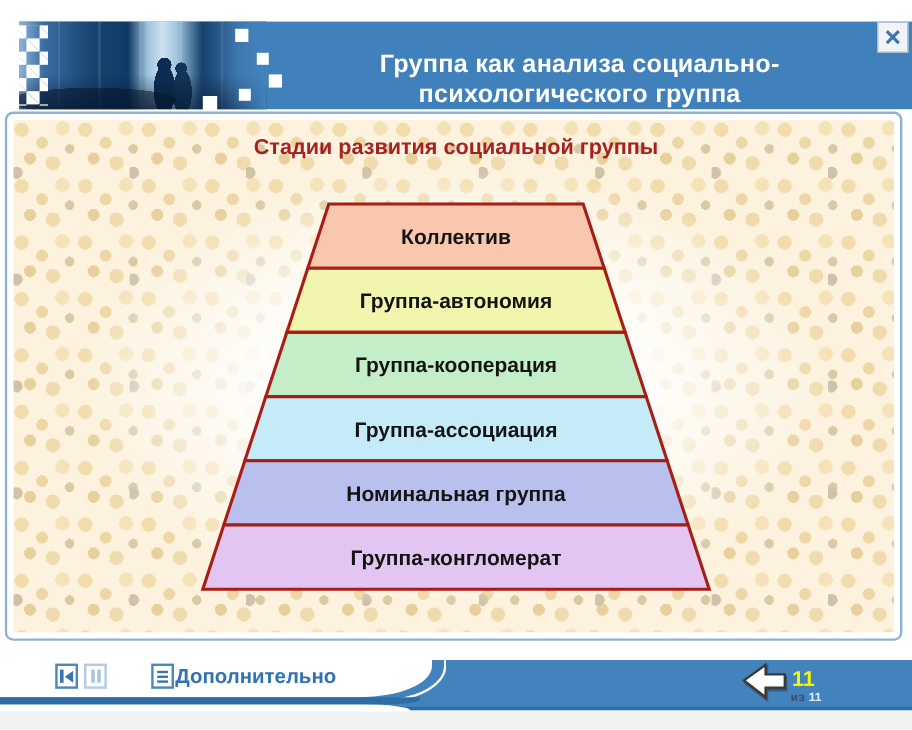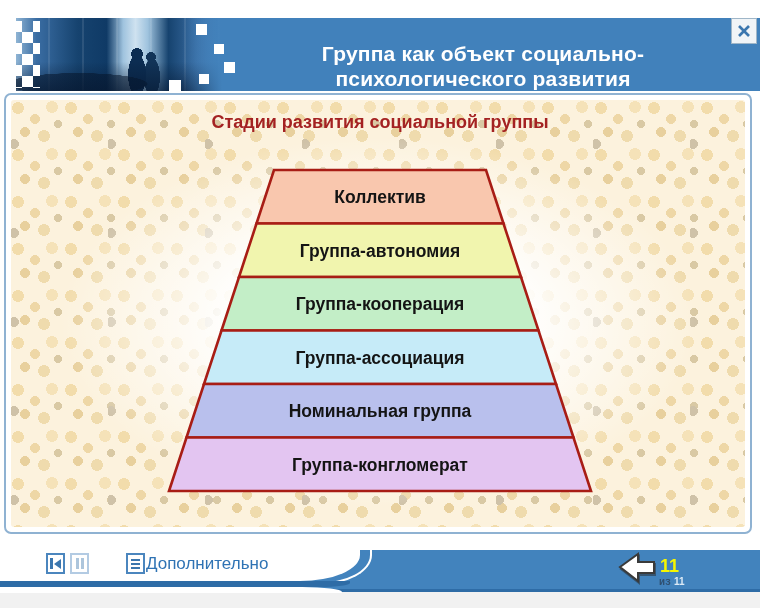--- a/index.html
+++ b/index.html
@@ -73,21 +73,21 @@
             border:2px solid #4B86BE;box-sizing:border-box;cursor:pointer;
             display:flex;align-items:center;justify-content:center;}
   .btn-skip{left:46px;}
   .btn-pause{left:70px;opacity:.42;}
   .btn-menu{left:126px;}
   .tri-left{width:0;height:0;border-top:5px solid transparent;border-bottom:5px solid transparent;
             border-right:7px solid #3B76AE;}
   .vbar{width:2.5px;height:11px;background:#3B76AE;margin-right:1px;}
   .pbar{width:3px;height:11px;background:#3B76AE;margin:0 1px;}
   .mline{width:9px;height:2px;background:#3B76AE;box-shadow:0 -4px 0 #3B76AE,0 4px 0 #3B76AE;}
-  .extra-label{position:absolute;left:146px;top:553px;z-index:4;font-size:17px;font-weight:normal;
+  .extra-label{position:absolute;left:146px;top:553px;z-index:4;font-size:17px;font-weight:bold;
                color:var(--accent-blue,#2F73B4);line-height:21px;cursor:pointer;}
 
   .back-arrow{position:absolute;left:616px;top:551px;z-index:4;cursor:pointer;
               filter:drop-shadow(1.5px 2px 0 rgba(40,40,40,.5));}
   .page-num{position:absolute;left:660px;top:556px;z-index:4;font-size:18px;font-weight:bold;
             color:var(--page-yellow,#F6F600);}
   .page-of{position:absolute;left:659px;top:576px;z-index:4;font-size:10px;font-weight:bold;}
   .of-prefix{color:#2f4f6f;font-family:Liberation Mono, monospace;}
   .of-total{color:#dceaf6;margin-left:3px;}
 </style>
@@ -100,22 +100,22 @@
     <div class="photo">
       <div class="photo-fade"></div>
     </div>
     <div class="checker"></div>
     <div class="square" style="left:180px;top:6px;width:11px;height:11px;"></div>
     <div class="square" style="left:198px;top:26px;width:10px;height:10px;"></div>
     <div class="square" style="left:208px;top:44px;width:11px;height:11px;"></div>
     <div class="square" style="left:183px;top:56px;width:10px;height:10px;"></div>
     <div class="square" style="left:153px;top:62px;width:12px;height:12px;"></div>
     <div class="title">
-      <div>Группа как объект социально-</div>
-      <div>психологического развития</div>
+      <div>Группа как анализа социально-</div>
+      <div>психологического группа</div>
     </div>
   </div>
   <div class="close-btn">
     <svg width="16" height="16" viewBox="0 0 16 16">
       <line x1="3" y1="3" x2="13" y2="13" stroke="#3B76AE" stroke-width="2.6"></line>
       <line x1="13" y1="3" x2="3" y2="13" stroke="#3B76AE" stroke-width="2.6"></line>
     </svg>
   </div>
 
   <div class="content">

